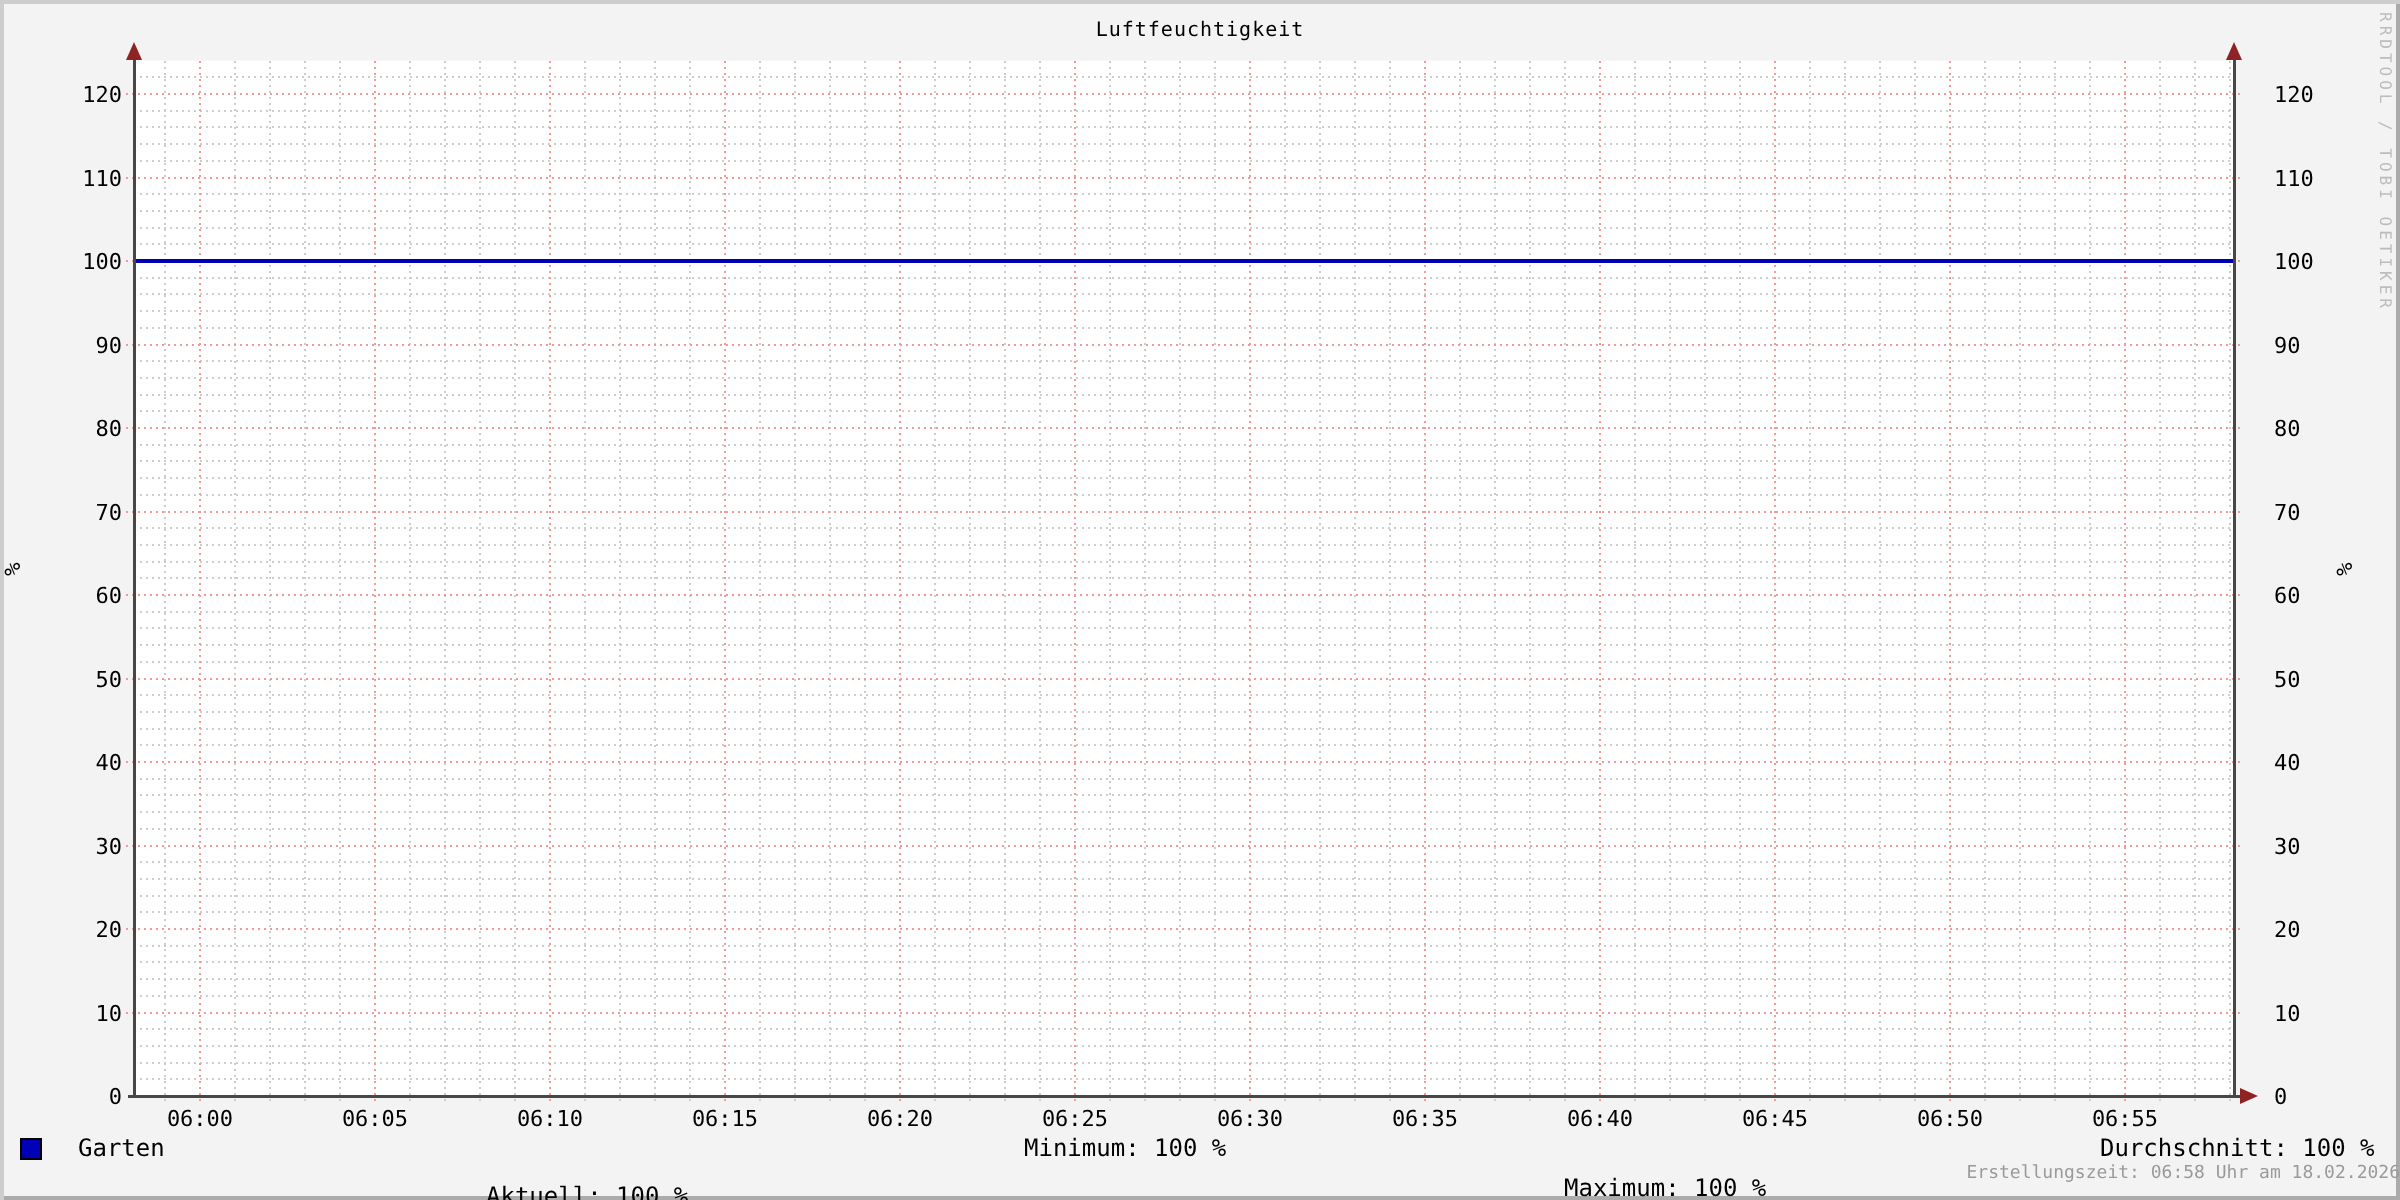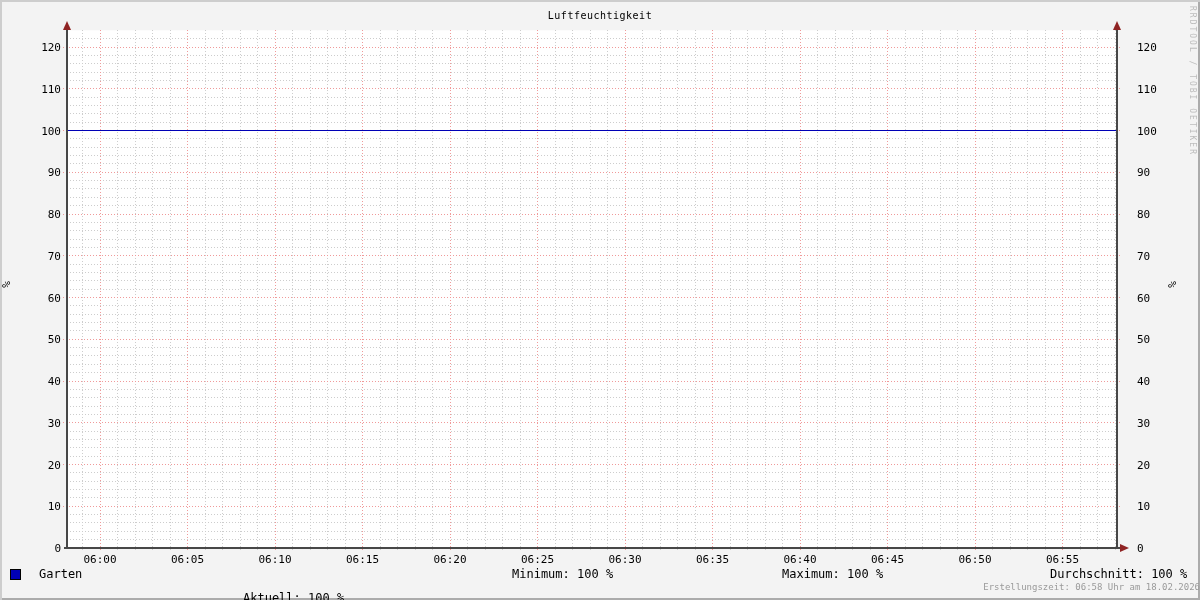--- a/index.html
+++ b/index.html
@@ -34,21 +34,21 @@
   .legend-row { position: absolute; left: 0; top: 0; width: 100%; height: 0; }
   .swatch {
     position: absolute; left: 10px; top: 569px;
     width: 11px; height: 11px;
     border: 1px solid #000; box-sizing: border-box;
   }
   .legend-text { position: absolute; top: 567px; font-size: 12px; color: #000; white-space: pre; }
   .series-label   { left: 27px; margin-left: 12px; }
   .stat-0 { left: 243px; margin-top: 24px; }
   .stat-1 { left: 512px; }
-  .stat-2 { left: 782px; }
+  .stat-2 { left: 782px; margin-top: 20px; }
   .stat-3 { left: 1050px; }
   .footer {
     position: absolute; top: 582px; left: 0; width: 100%;
     text-align: right; font-size: 9px; color: #9a9a9a;
   }
 </style>
 </head>
 <body>
 
 <div class="chart-title">Luftfeuchtigkeit</div>

